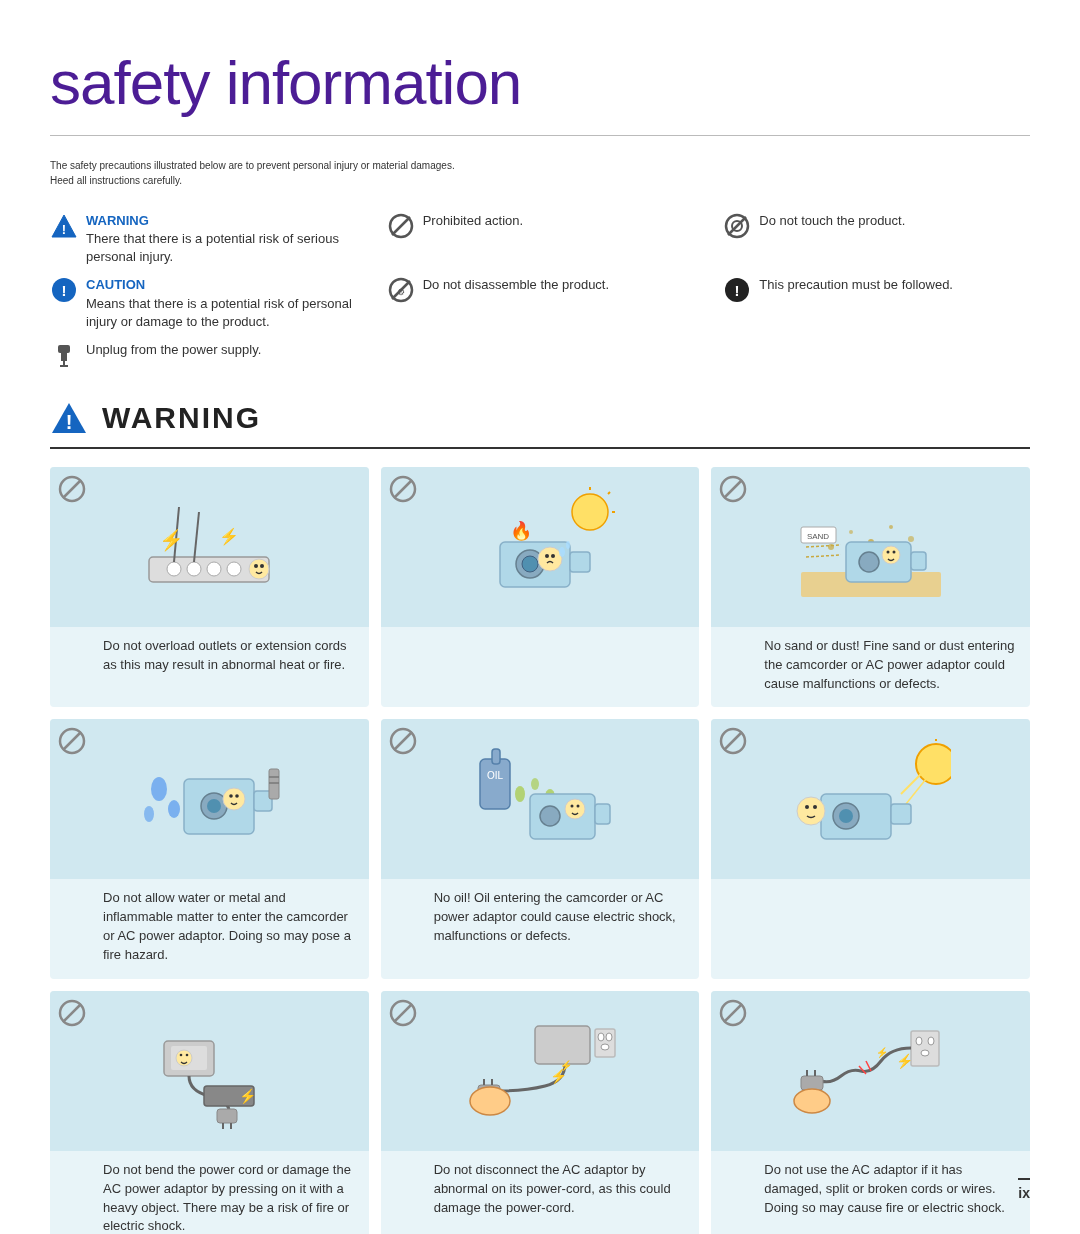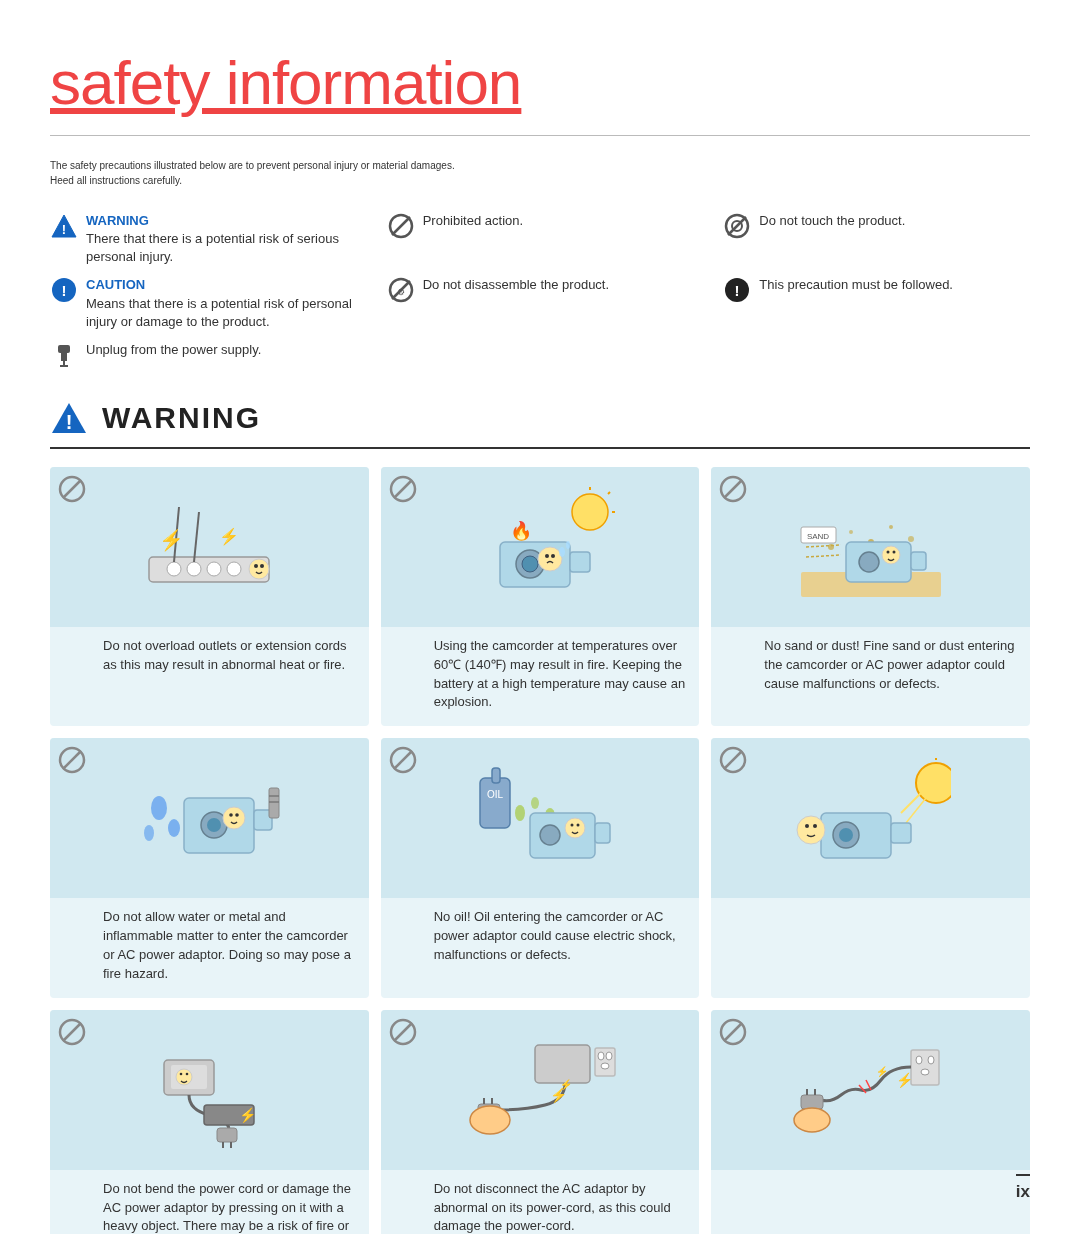--- a/index.html
+++ b/index.html
@@ -11,27 +11,26 @@
       min-height: 1234px;
       padding: 40px 50px 40px 50px;
       font-size: 14px;
       line-height: 1.4;
     }
 
     
     .page-title {
       font-size: 62px;
       font-weight: 200;
-      color: #ef4444;
+      color: #4c1d95;
       letter-spacing: -1px;
       border-bottom: 1px solid #bbb;
       padding-bottom: 8px;
       margin-bottom: 22px;
       font-family: 'Arial', sans-serif;
-      text-decoration: underline;
     }
 
     .intro-text {
       font-size: 10px;
       color: #333;
       margin-bottom: 24px;
       line-height: 1.5;
     }
 
     
@@ -119,21 +118,21 @@
       line-height: 1.45;
       padding: 0 14px;
       margin-left: 39px;
     }
 
     
     .page-number {
       position: fixed;
       bottom: 30px;
       right: 50px;
-      font-size: 17px;
+      font-size: 14px;
       font-weight: bold;
       color: #333;
       text-align: right;
     }
 
     .page-number-line {
       border-top: 2px solid #333;
       padding-top: 4px;
     }
   </style>
@@ -289,21 +288,20 @@
         <circle cx="87" cy="69" r="2" fill="#333"></circle>
         <circle cx="93" cy="69" r="2" fill="#333"></circle>
         <path d="M87,76 Q90,73 93,76" stroke="#333" stroke-width="1.5" fill="none"></path>
 
         <ellipse cx="102" cy="65" rx="3" ry="5" fill="#aaddff" opacity="0.8"></ellipse>
         <ellipse cx="108" cy="58" rx="2" ry="4" fill="#aaddff" opacity="0.8"></ellipse>
 
         <text x="50" y="50" font-size="18" fill="#ff6600">🔥</text>
       </svg>
     </div>
-    <p class="card-text">Using the camcorder at temperatures over 60℃ (140℉) may result in fire. Keeping the battery at a high temperature may cause an explosion.</p>
   </div>
 
   <div class="card">
     <div class="card-image">
       <svg width="28" height="28" viewBox="0 0 28 28" style="position:absolute;top:8px;left:8px;">
         <circle cx="14" cy="14" r="12" fill="none" stroke="#888" stroke-width="2.5"></circle>
         <line x1="5" y1="23" x2="23" y2="5" stroke="#888" stroke-width="2.5"></line>
       </svg>
       <svg width="160" height="120" viewBox="0 0 160 120">
 
@@ -502,20 +500,21 @@
         <rect x="10" y="65" width="22" height="14" rx="3" fill="#aaa" stroke="#888" stroke-width="1"></rect>
         <line x1="16" y1="65" x2="16" y2="59" stroke="#666" stroke-width="2"></line>
         <line x1="24" y1="65" x2="24" y2="59" stroke="#666" stroke-width="2"></line>
 
         <ellipse cx="21" cy="90" rx="18" ry="12" fill="#ffcc88" stroke="#cc8844" stroke-width="1.5"></ellipse>
 
         <text x="105" y="55" font-size="14" fill="#ff6600">⚡</text>
         <text x="85" y="45" font-size="10" fill="#ff6600">⚡</text>
       </svg>
     </div>
+    <p class="card-text">Do not use the AC adaptor if it has damaged, split or broken cords or wires. Doing so may cause fire or electric shock.</p>
   </div>
 
 </div>
 
 <div class="page-number">
   <div class="page-number-line">
     <span>ix</span>
   </div>
 </div>
 

